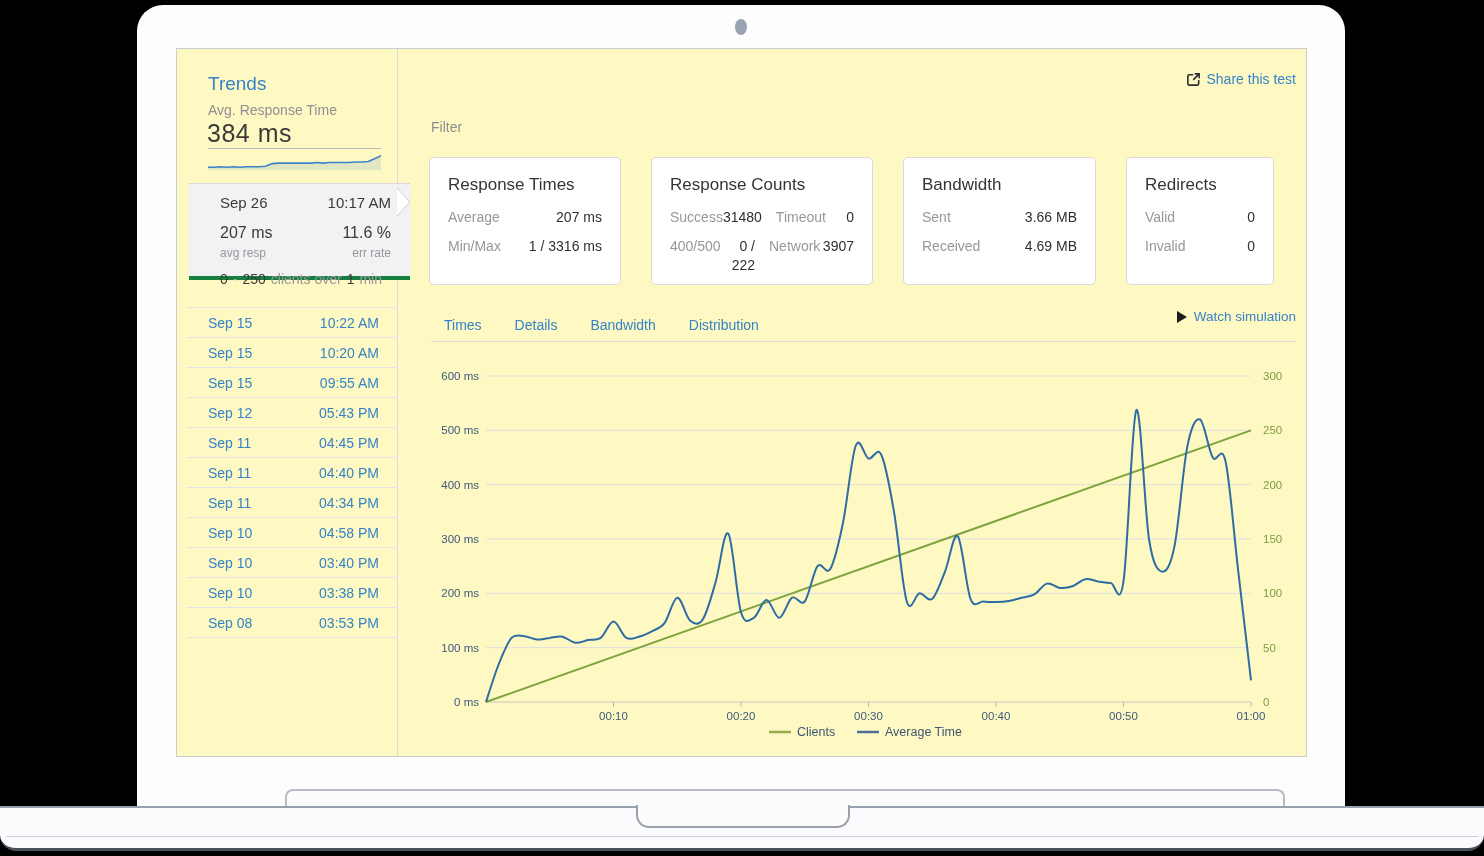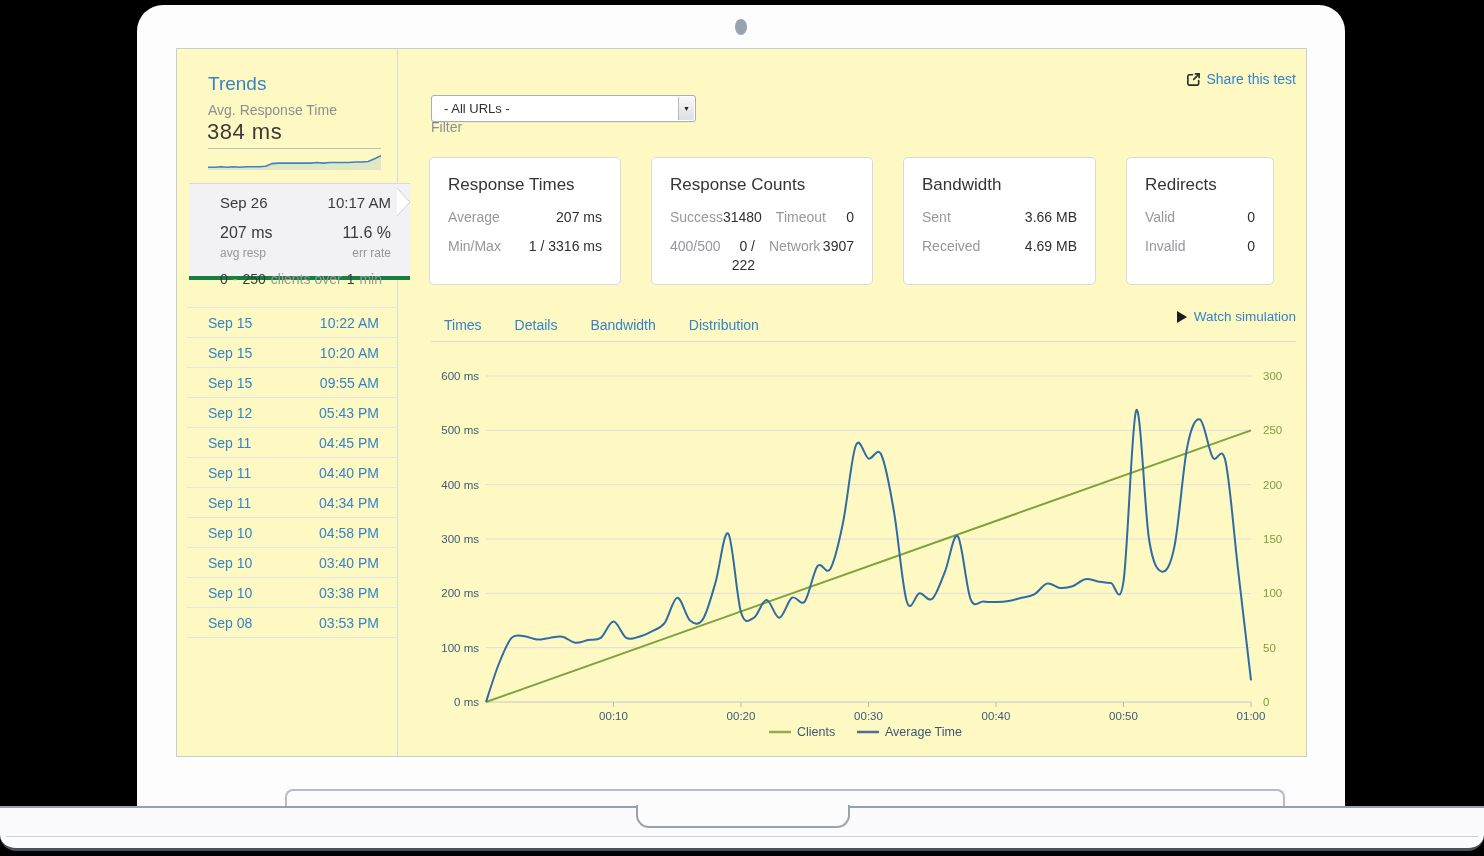--- a/index.html
+++ b/index.html
@@ -24,21 +24,21 @@
 
   
   .screen{ position:absolute; left:176px; top:48px; width:1131px; height:709px;
            background:#fef9c3; border:1px solid #c9ced5; z-index:1; }
 
   
   .sidebar { position:absolute; left:0; top:0; width:221px; height:707px;
              border-right:1px solid #dadade; }
   .trends-title { position:absolute; left:31px; top:24px; font-size:19px; color:#3583c9; }
   .metric-label { position:absolute; left:31px; top:53px; font-size:14px; color:#8e8e93; }
-  .metric-value { position:absolute; left:30px; top:70px; font-size:22px; font-weight:300;
+  .metric-value { position:absolute; left:30px; top:70px; font-size:25px; font-weight:300;
                   color:#3b3b3d; letter-spacing:.5px; }
   .spark-sep    { position:absolute; left:31px; top:99px; width:173px; height:1px; background:#b9bdc4; }
   .sparkline    { position:absolute; left:31px; top:103px; }
 
   .selected { position:absolute; left:12px; top:134px; width:221px; height:97px;
               background:#f2f2f4; border-top:1px solid #d8d8dc; border-bottom:4px solid #15803d; }
   .sel-row  { position:absolute; left:31px; right:19px; display:flex;
               justify-content:space-between; align-items:baseline; }
   .r1 { top:10px; font-size:15px; color:#3a3a3c; }
   .r2 { top:40px; font-size:16px; color:#3a3a3c; }
@@ -180,24 +180,20 @@
         </div>
       </div>
   </div>
 
   <svg class="sel-arrow" width="14" height="28">
     <path d="M0 0 L13 14 L0 28" fill="#ffffff" stroke="#cbced4" stroke-width="1"></path>
   </svg>
 
   <div class="main">
     <div class="filter-label">Filter</div>
-    <div class="select">
-      <span>- All URLs -</span>
-      <span class="select-btn">▼</span>
-    </div>
 
     <div class="share">
       <svg width="15" height="15" viewBox="0 0 16 16">
         <path d="M13.5 9v3.5a1.5 1.5 0 0 1-1.5 1.5H3.5A1.5 1.5 0 0 1 2 12.5V4.5A1.5 1.5 0 0 1 3.5 3H7" fill="none" stroke="#2b2b2b" stroke-width="1.7" stroke-linecap="round"></path>
         <path d="M10 2h4v4" fill="none" stroke="#2b2b2b" stroke-width="1.7" stroke-linecap="round" stroke-linejoin="round"></path>
         <path d="M14 2L8.2 7.8" fill="none" stroke="#2b2b2b" stroke-width="1.7" stroke-linecap="round"></path>
       </svg>
       <span>Share this test</span>
     </div>
 

